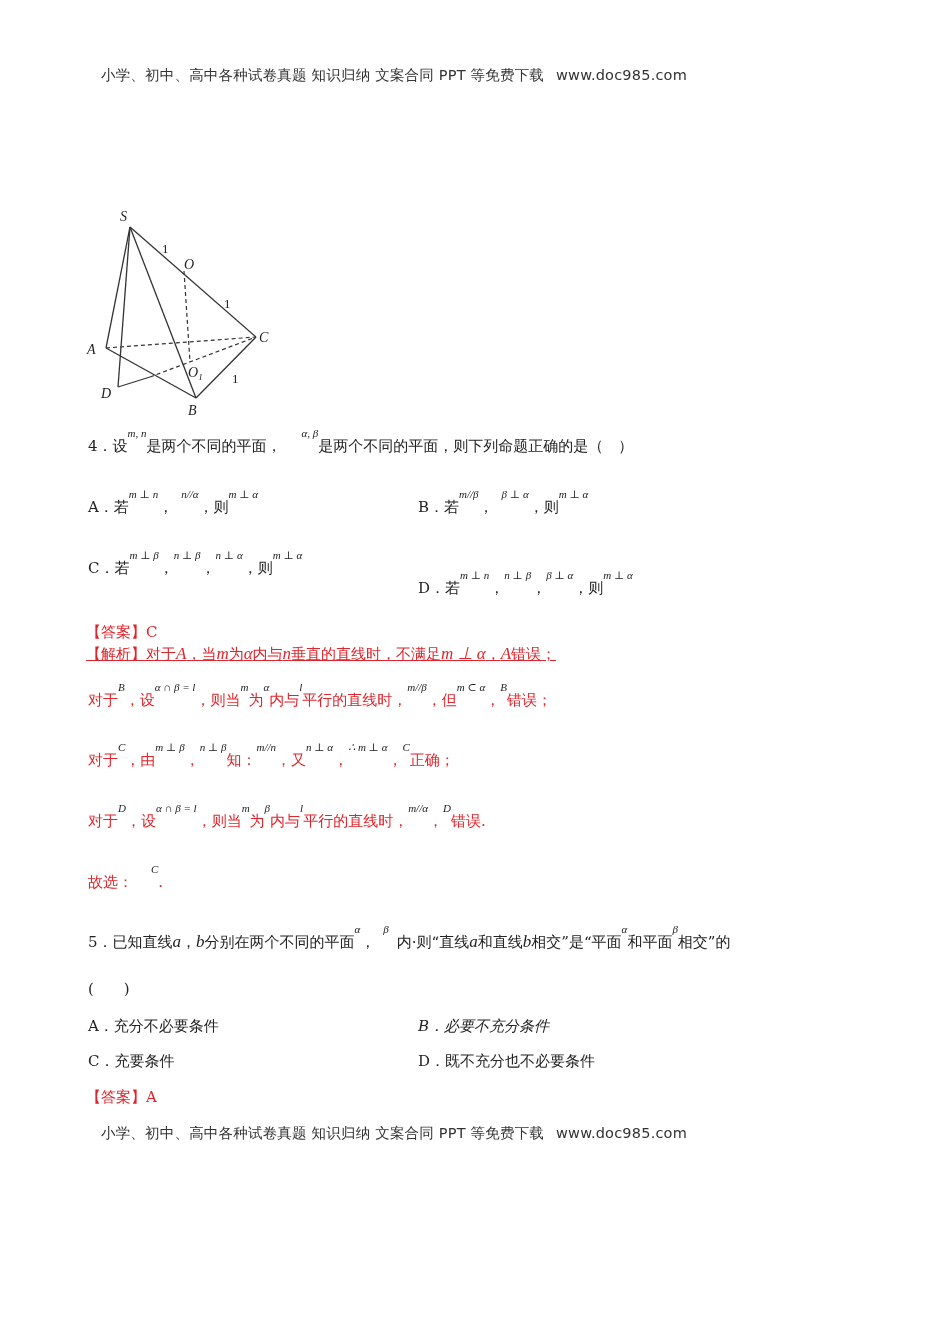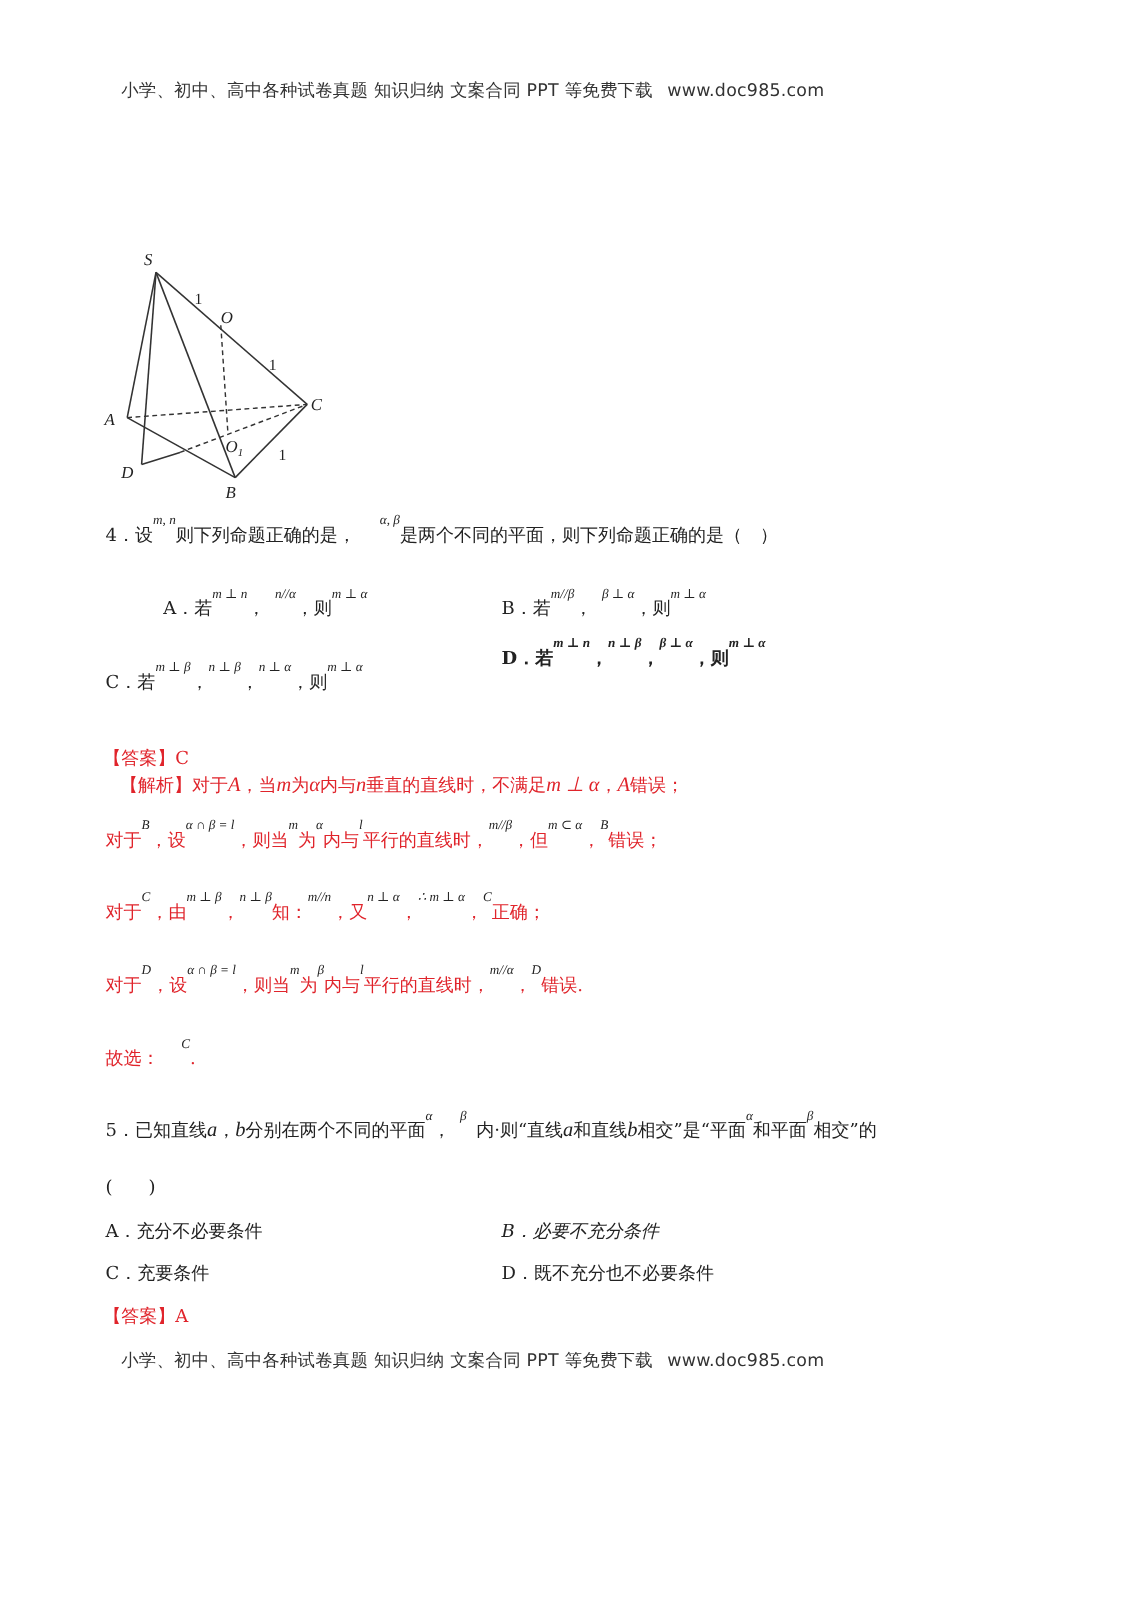--- a/index.html
+++ b/index.html
@@ -52,41 +52,41 @@
     </g>
     <g font-family="Liberation Serif, serif" font-size="13" fill="#222">
       <text x="78" y="48">1</text>
       <text x="140" y="103">1</text>
       <text x="148" y="178">1</text>
     </g>
   </svg>
 </div>
 
 <div class="line" style="top:437px;">
-  <span>4．</span><span>设</span><span class="m">m, n</span><span>则下列命题正确的是，</span><span class="sp" style="width:20px"></span><span class="m">α, β</span><span>是两个不同的平面，则下列命题正确的是（　）</span>
+  <span>4．</span><span>设</span><span class="m">m, n</span><span>是两个不同的平面，</span><span class="sp" style="width:20px"></span><span class="m">α, β</span><span>是两个不同的平面，则下列命题正确的是（　）</span>
 </div>
 
-<div class="opt" style="left:88px; top:498px;margin-left:48px;">
+<div class="opt" style="left:88px; top:498px;">
   <span>A．若</span><span class="m">m ⊥ n</span><span>，</span><span class="sp" style="width:8px"></span><span class="m">n//α</span><span>，则</span><span class="m">m ⊥ α</span>
 </div>
 <div class="opt" style="left:418px; top:498px;">
   <span>B．若</span><span class="m">m//β</span><span>，</span><span class="sp" style="width:8px"></span><span class="m">β ⊥ α</span><span>，则</span><span class="m">m ⊥ α</span>
 </div>
 <div class="opt" style="left:88px; top:559px;">
   <span>C．若</span><span class="m">m ⊥ β</span><span>，</span><span class="m">n ⊥ β</span><span>，</span><span class="m">n ⊥ α</span><span>，则</span><span class="m">m ⊥ α</span>
 </div>
-<div class="opt" style="left:418px; top:539px;font-weight:bold;">
+<div class="opt" style="left:418px; top:579px;">
   <span>D．若</span><span class="m">m ⊥ n</span><span>，</span><span class="m">n ⊥ β</span><span>，</span><span class="m">β ⊥ α</span><span>，则</span><span class="m">m ⊥ α</span>
 </div>
 
 <div class="line red" style="top:607px; left:86px;margin-top:16px;">
   <span>【答案】</span><span>C</span>
 </div>
 
-<div class="line red" style="top:643px; left:100px;">
+<div class="line red" style="top:643px; left:86px;text-decoration:underline;">
   <span>【解析】</span><span>对于</span><span class="mr">A</span><span>，当</span><span class="mr">m</span><span>为</span><span class="mr">α</span><span>内与</span><span class="mr">n</span><span>垂直的直线时，不满足</span><span class="mr">m ⊥ α</span><span>，</span><span class="mr">A</span><span>错误；</span>
 </div>
 
 <div class="line red" style="top:691px;">
   <span>对于</span><span class="m">B</span><span>，设</span><span class="m">α ∩ β = l</span><span>，则当</span><span class="m">m</span><span>为</span><span class="m">α</span><span>内与</span><span class="m">l</span><span>平行的直线时，</span><span class="m">m//β</span><span>，但</span><span class="m">m ⊂ α</span><span>，</span><span class="m">B</span><span>错误；</span>
 </div>
 
 <div class="line red" style="top:751px;">
   <span>对于</span><span class="m">C</span><span>，由</span><span class="m">m ⊥ β</span><span>，</span><span class="m">n ⊥ β</span><span>知：</span><span class="m">m//n</span><span>，又</span><span class="m">n ⊥ α</span><span>，</span><span class="m">∴ m ⊥ α</span><span>，</span><span class="m">C</span><span>正确；</span>
 </div>

